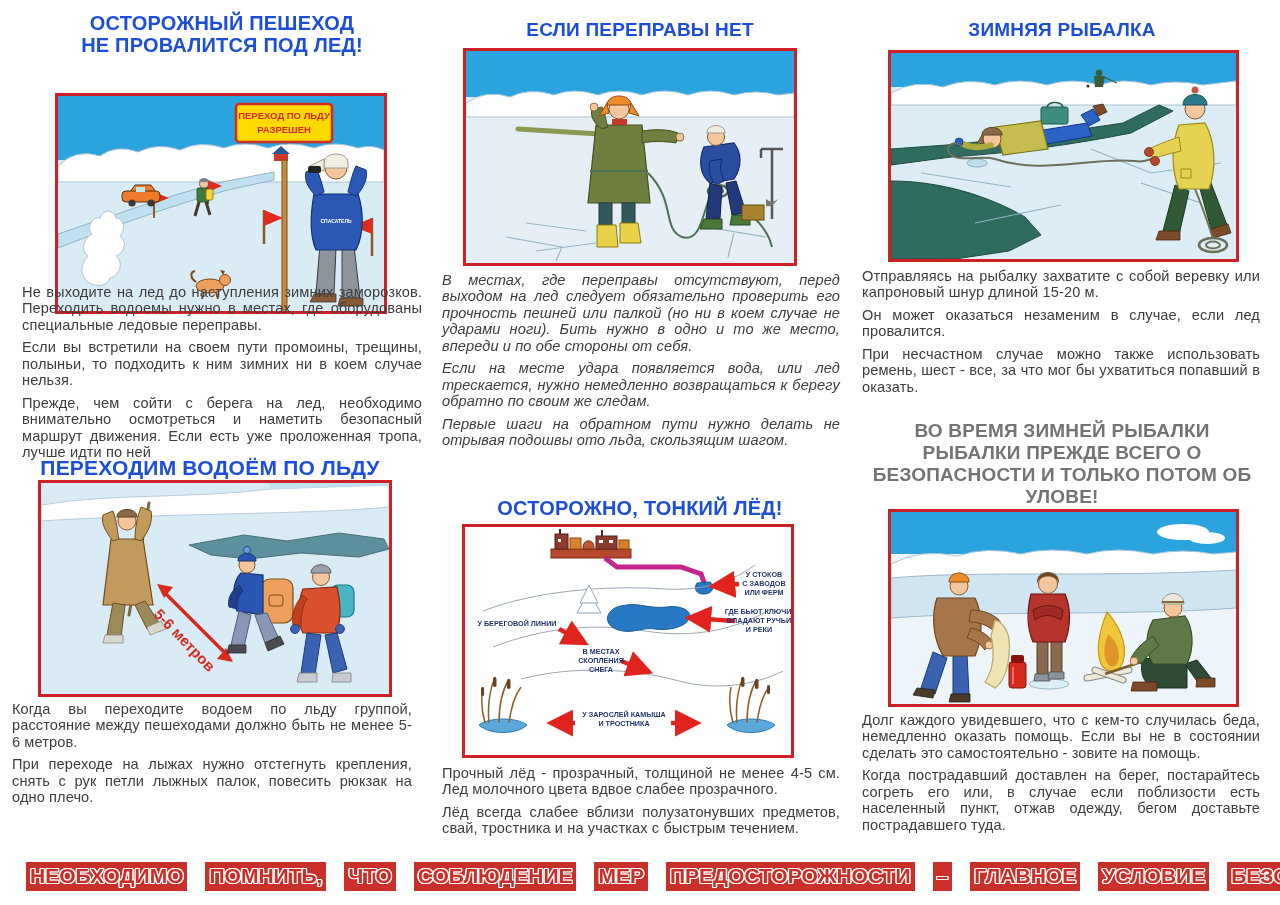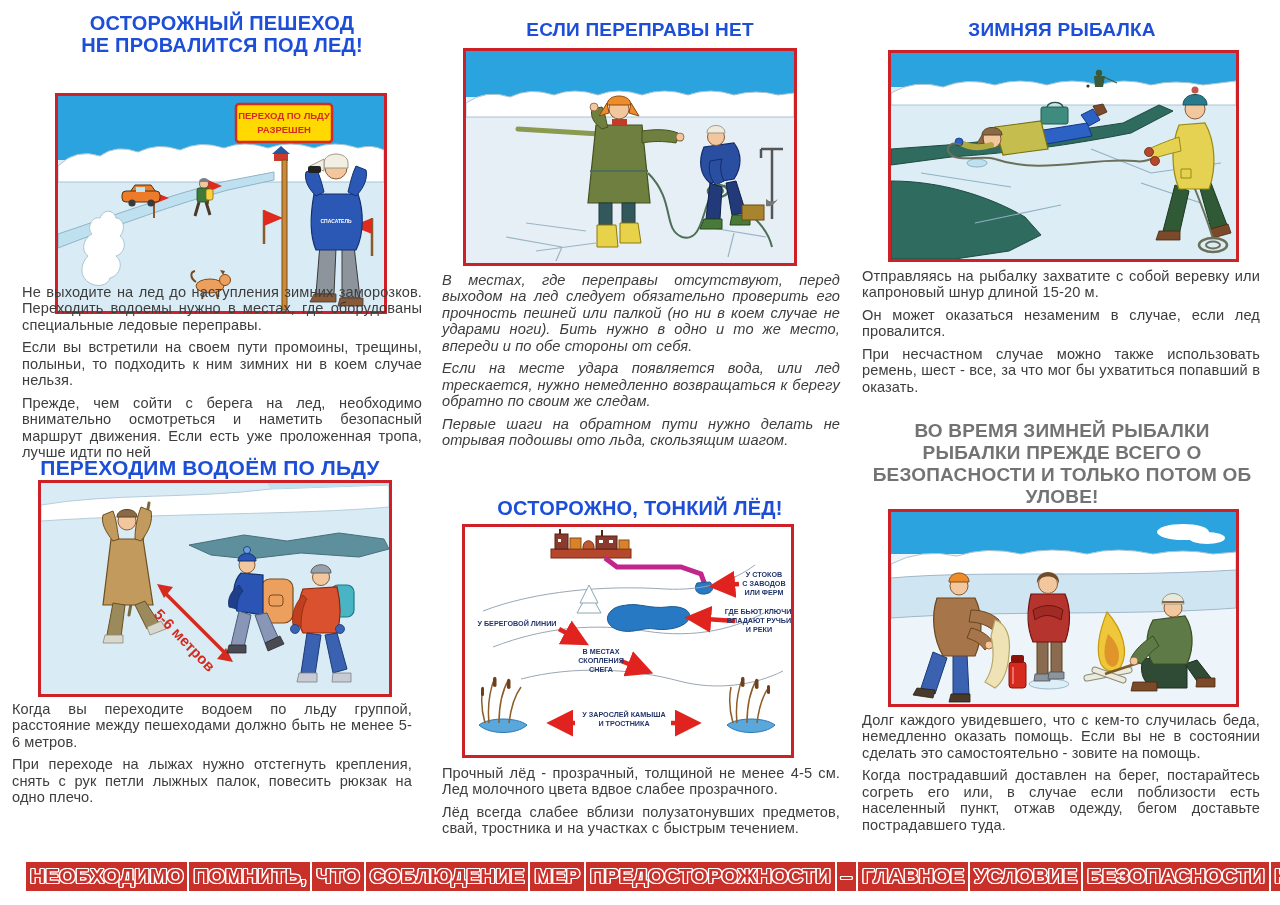--- a/index.html
+++ b/index.html
@@ -21,21 +21,21 @@
     position: absolute; border: 3px solid #ce2127; background: #fff;
   }
   .fig svg { display: block; width: 100%; height: 100%; }
   .body-text p {
     margin: 0 0 6px; font-size: 14.6px; line-height: 1.13;
     color: #3e3d3d; text-align: justify; letter-spacing: 0.1px;
   }
   .body-text.italic p { font-style: italic; }
   .footer {
     position: absolute; left: 26px; right: 26px; top: 862px;
-    display: flex; justify-content: space-between; gap: 2px;
+    display: flex; justify-content: space-between; gap: 18px;
   }
   .footer .w {
     background: #c9302a; color: #c9302a; font-weight: bold;
     font-size: 21px; line-height: 1.22; padding: 1px 4px 2px;
     white-space: nowrap;
     text-shadow: -1px -1px 0 #fff, 1px -1px 0 #fff, -1px 1px 0 #fff,
                  1px 1px 0 #fff, 0 -1.3px 0 #fff, 0 1.3px 0 #fff,
                  -1.3px 0 0 #fff, 1.3px 0 0 #fff;
   }
   svg text { font-family: "Liberation Sans", sans-serif; }

